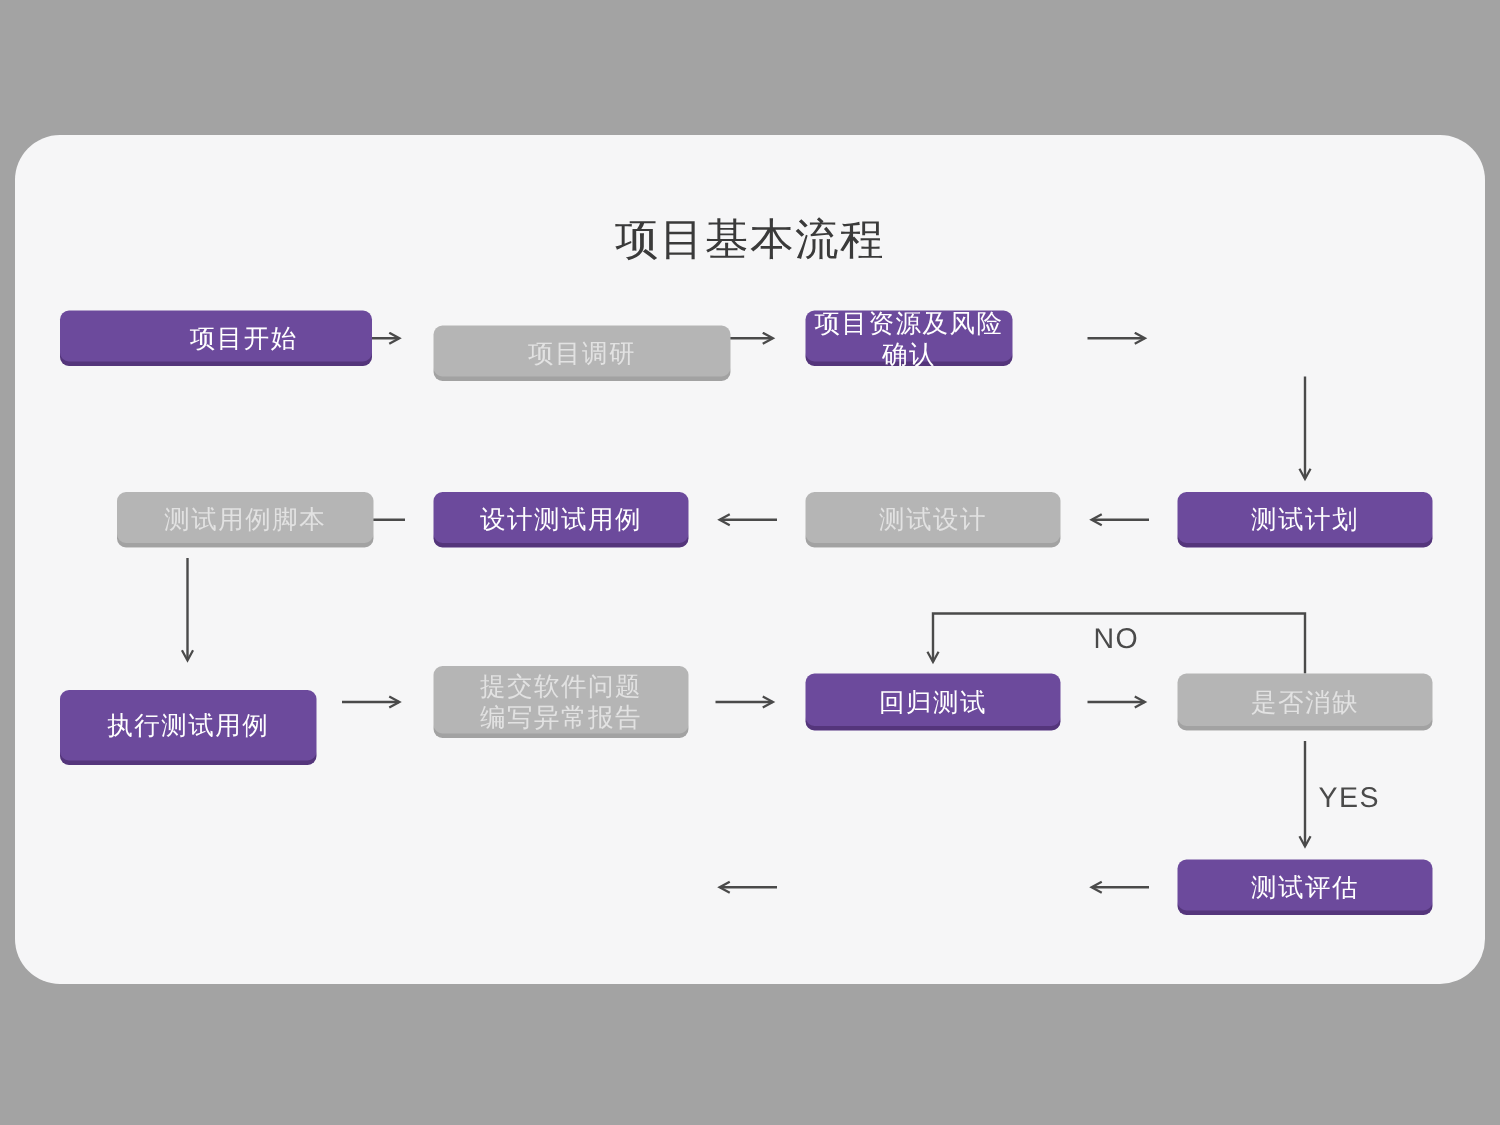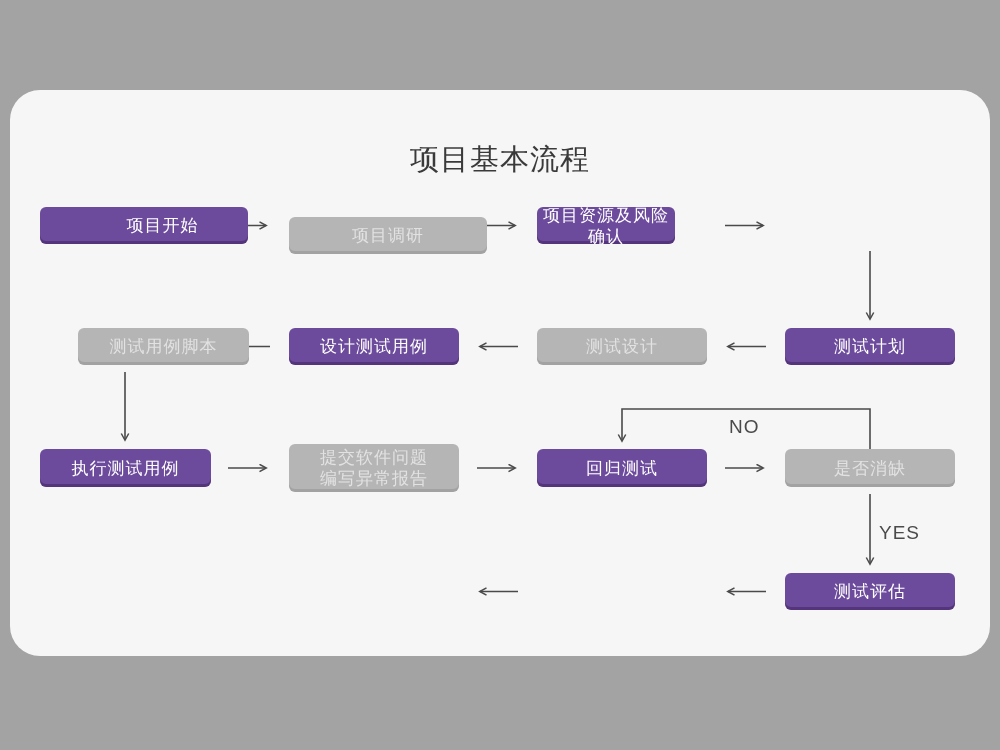--- a/index.html
+++ b/index.html
@@ -117,21 +117,21 @@
 
   <div class="node purple" style="left:40px;  top:207px; width:171px; height:37px;padding-left:37px;">项目开始</div>
   <div class="node gray" style="left:289px; top:217px; width:198px; height:37px;">项目调研</div>
   <div class="node purple" style="left:537px; top:207px; width:138px; height:37px;">项目资源及风险确认</div>
 
   <div class="node gray" style="left:40px;  top:328px; width:171px; height:37px;margin-left:38px;">测试用例脚本</div>
   <div class="node purple" style="left:289px; top:328px; width:170px; height:37px;">设计测试用例</div>
   <div class="node gray" style="left:537px; top:328px; width:170px; height:37px;">测试设计</div>
   <div class="node purple" style="left:785px; top:328px; width:170px; height:37px;">测试计划</div>
 
-  <div class="node purple" style="left:40px;  top:449px; width:171px; height:38px;">执行测试用例</div>
+  <div class="node purple" style="left:40px;  top:460px; width:171px; height:50px;font-family:Liberation Mono, monospace;">执行测试用例</div>
   <div class="node gray" style="left:289px; top:444px; width:170px; height:48px;">提交软件问题
 编写异常报告</div>
   <div class="node purple" style="left:537px; top:449px; width:170px; height:38px;">回归测试</div>
   <div class="node gray" style="left:785px; top:449px; width:170px; height:38px;">是否消缺</div>
 
   <div class="node purple" style="left:785px; top:573px; width:170px; height:37px;">测试评估</div>
 
 </div>
 
 </body></html>

